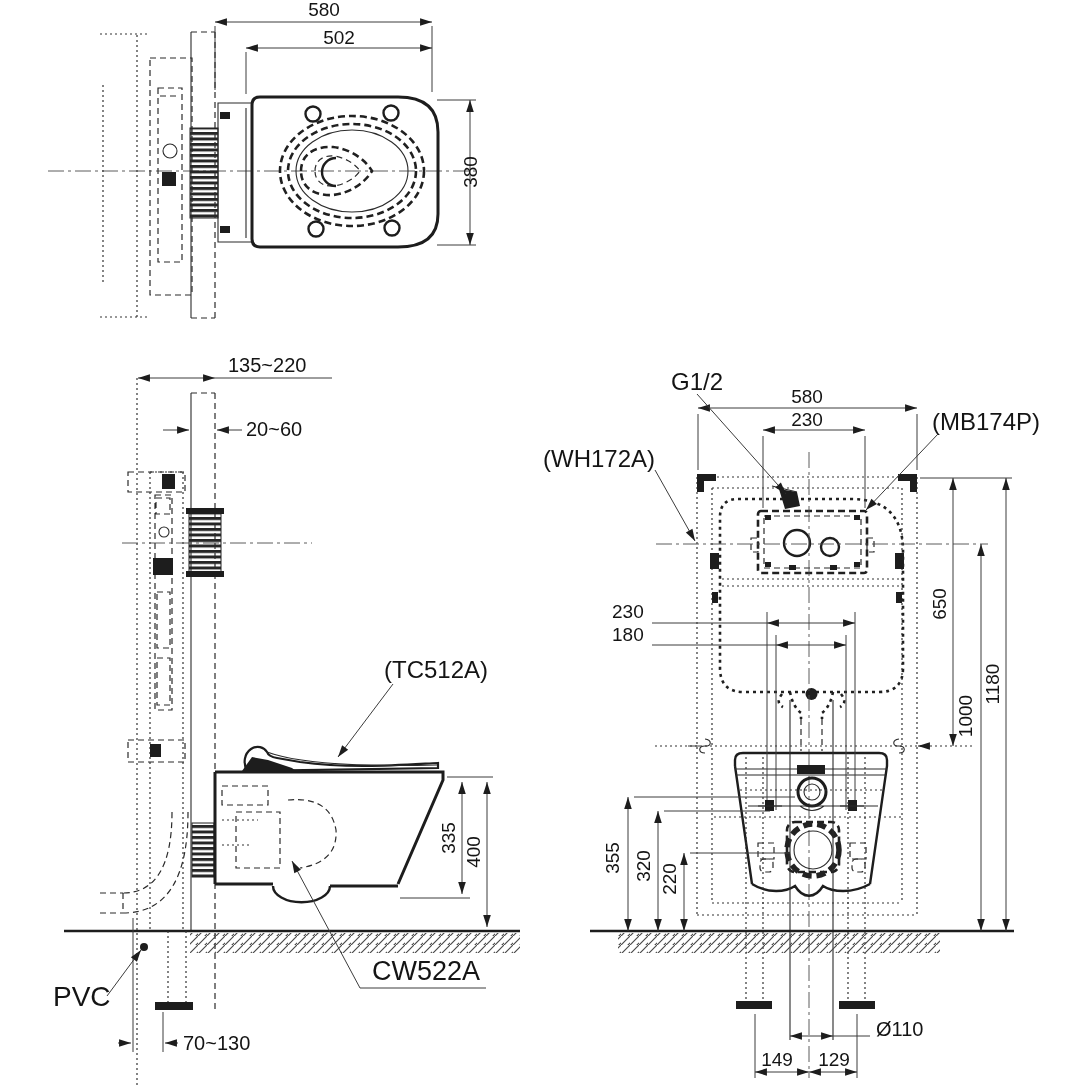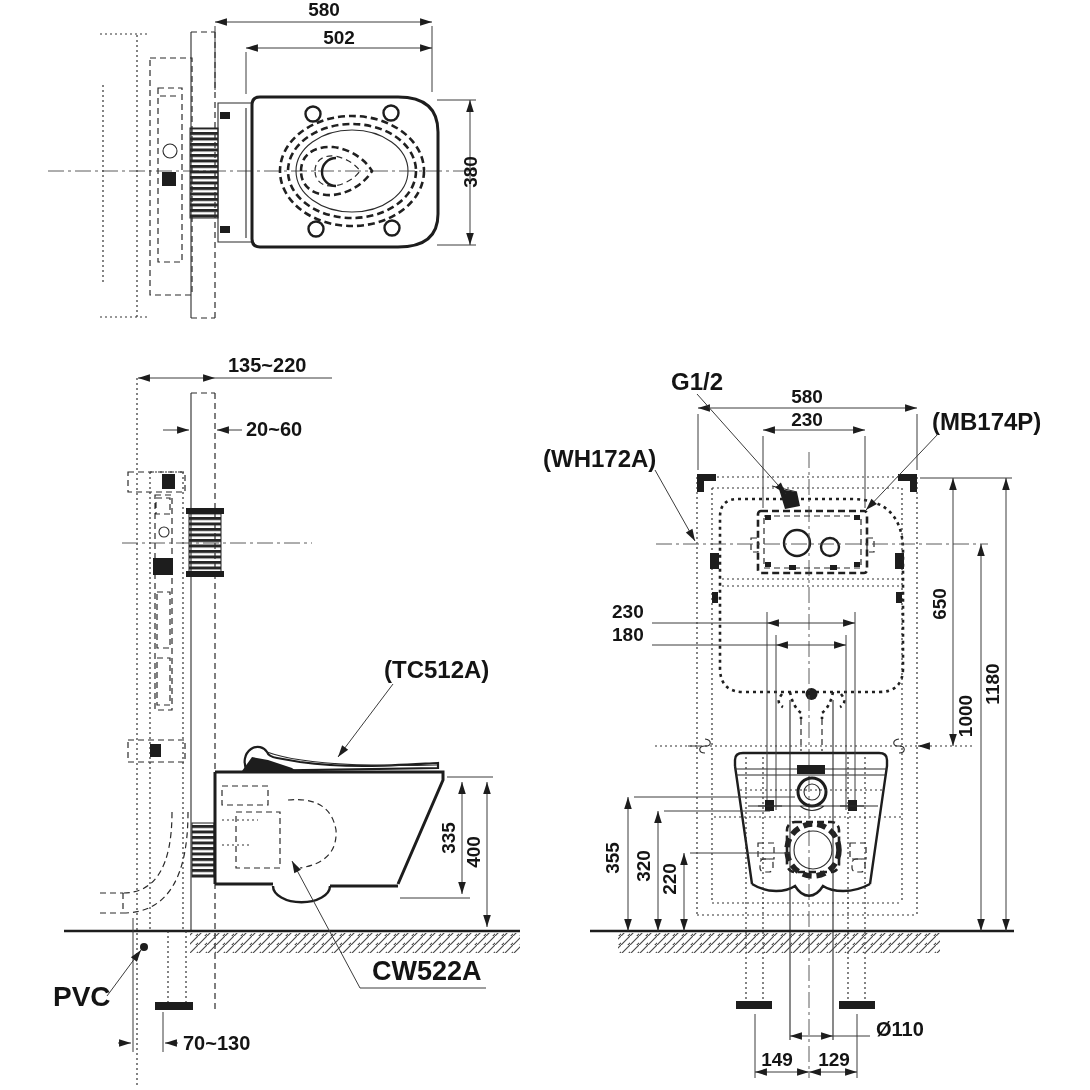--- a/index.html
+++ b/index.html
@@ -1,17 +1,17 @@
 <!DOCTYPE html>
 <html><head>
 <meta charset="utf-8">
 <style>
   html,body{margin:0;padding:0;background:#e8e8e8;}
   .page{width:1090px;height:1090px;background:#ffffff;position:relative;margin:0 auto;
-        font-family:"Liberation Sans",sans-serif;font-weight:bold;}
+        font-family:"Liberation Sans",sans-serif;}
   svg{display:block;}
   .sld{fill:none;stroke:#2b2b2b;stroke-width:1.1;}
   .sld2{fill:none;stroke:#1d1d1d;stroke-width:2.4;}
   .sld3{fill:none;stroke:#1d1d1d;stroke-width:3;}
   .dsh{fill:none;stroke:#2b2b2b;stroke-width:1.2;stroke-dasharray:6 4;}
   .dshB{fill:none;stroke:#202020;stroke-width:2.6;stroke-dasharray:7 4;}
   .dot{fill:none;stroke:#333;stroke-width:1.2;stroke-dasharray:2 3;}
   .dotB{fill:none;stroke:#202020;stroke-width:2.6;stroke-dasharray:3 4;}
   .cl{fill:none;stroke:#4a4a4a;stroke-width:0.9;stroke-dasharray:16 4 3 4;}
   .dim{fill:none;stroke:#3c3c3c;stroke-width:1;}

